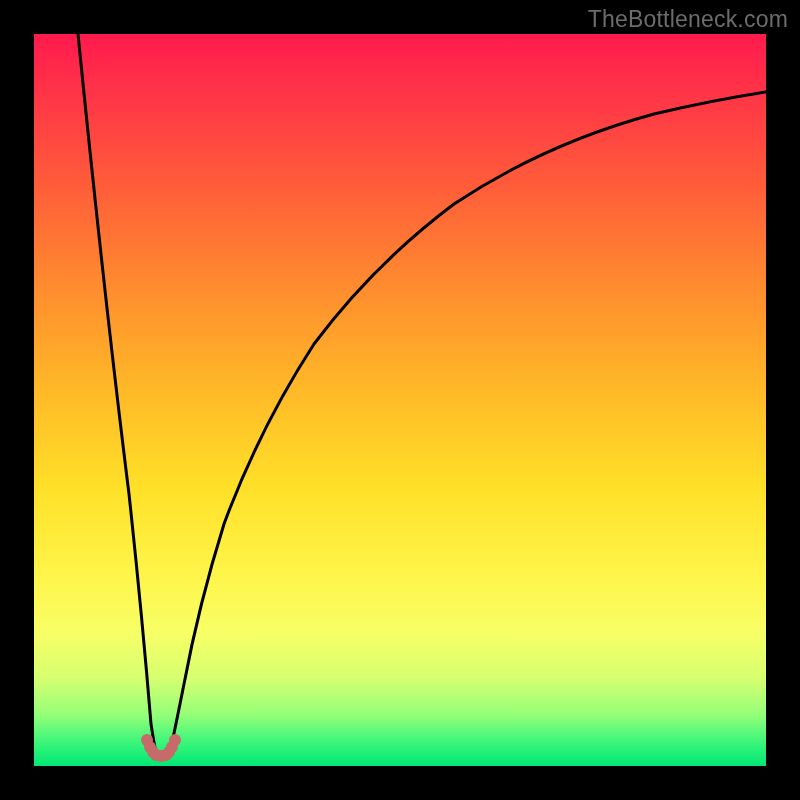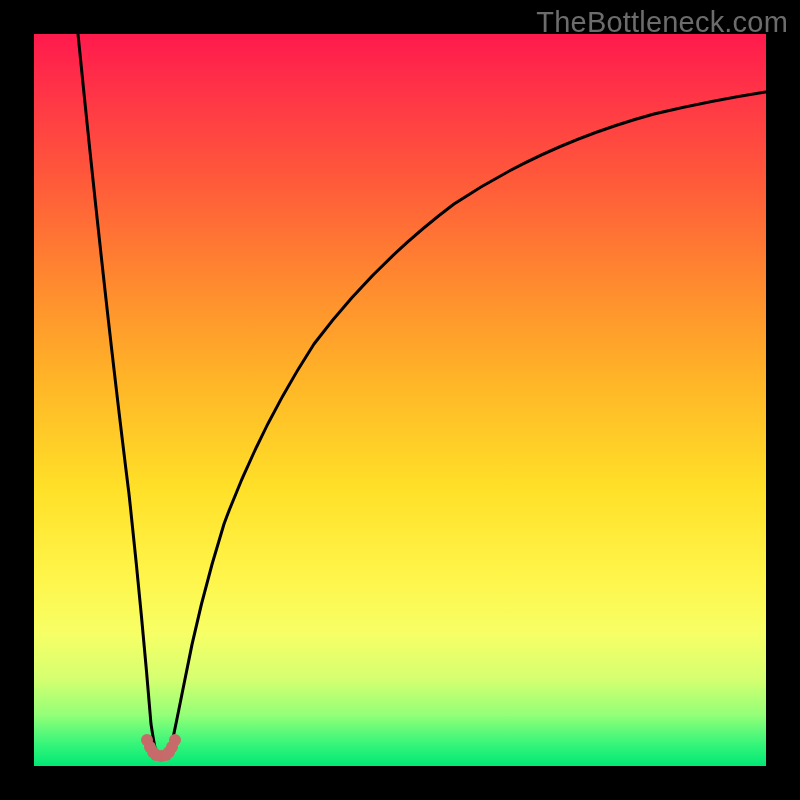--- a/index.html
+++ b/index.html
@@ -50,21 +50,21 @@
     position: absolute;
     inset: 0;
     width: 732px;
     height: 732px;
   }
   .watermark {
     position: absolute;
     top: 6px;
     right: 12px;
     color: #6c6c6c;
-    font-size: 29px;
+    font-size: 23px;
     font-weight: 400;
     letter-spacing: 0.2px;
   }
 </style>
 </head>
 <body>
 
 <div class="frame">
 
   <div class="plot">

